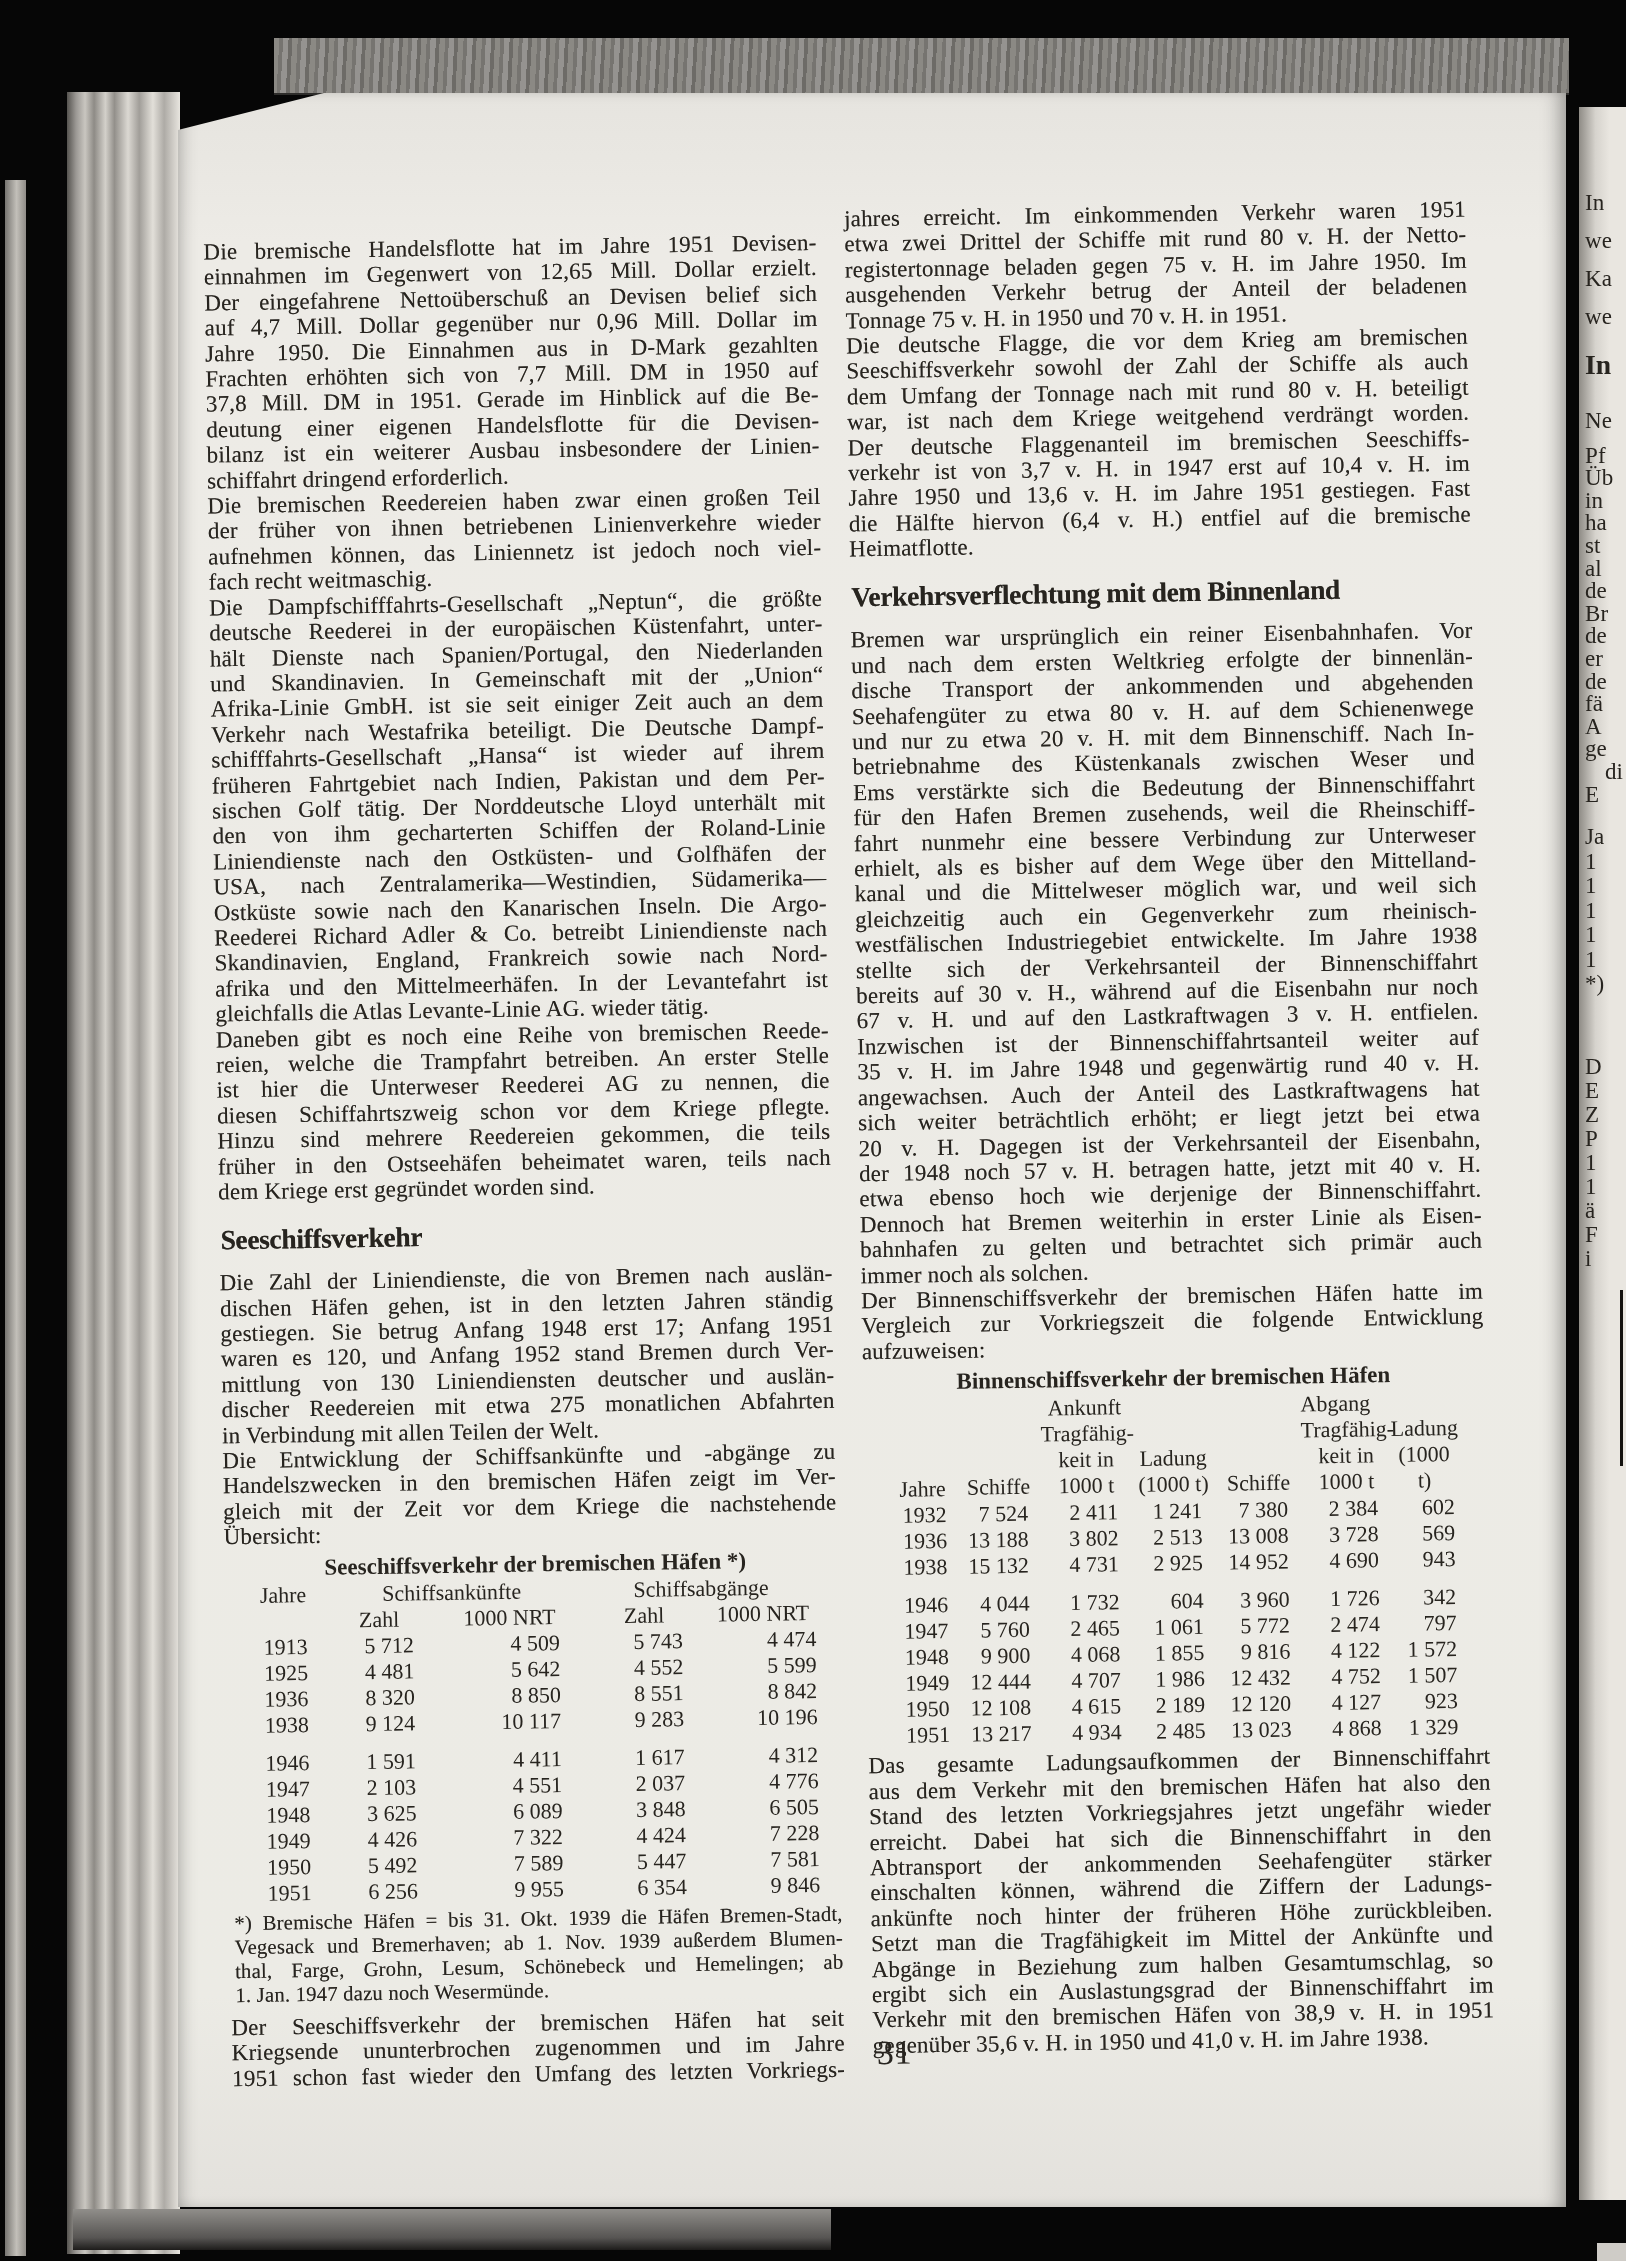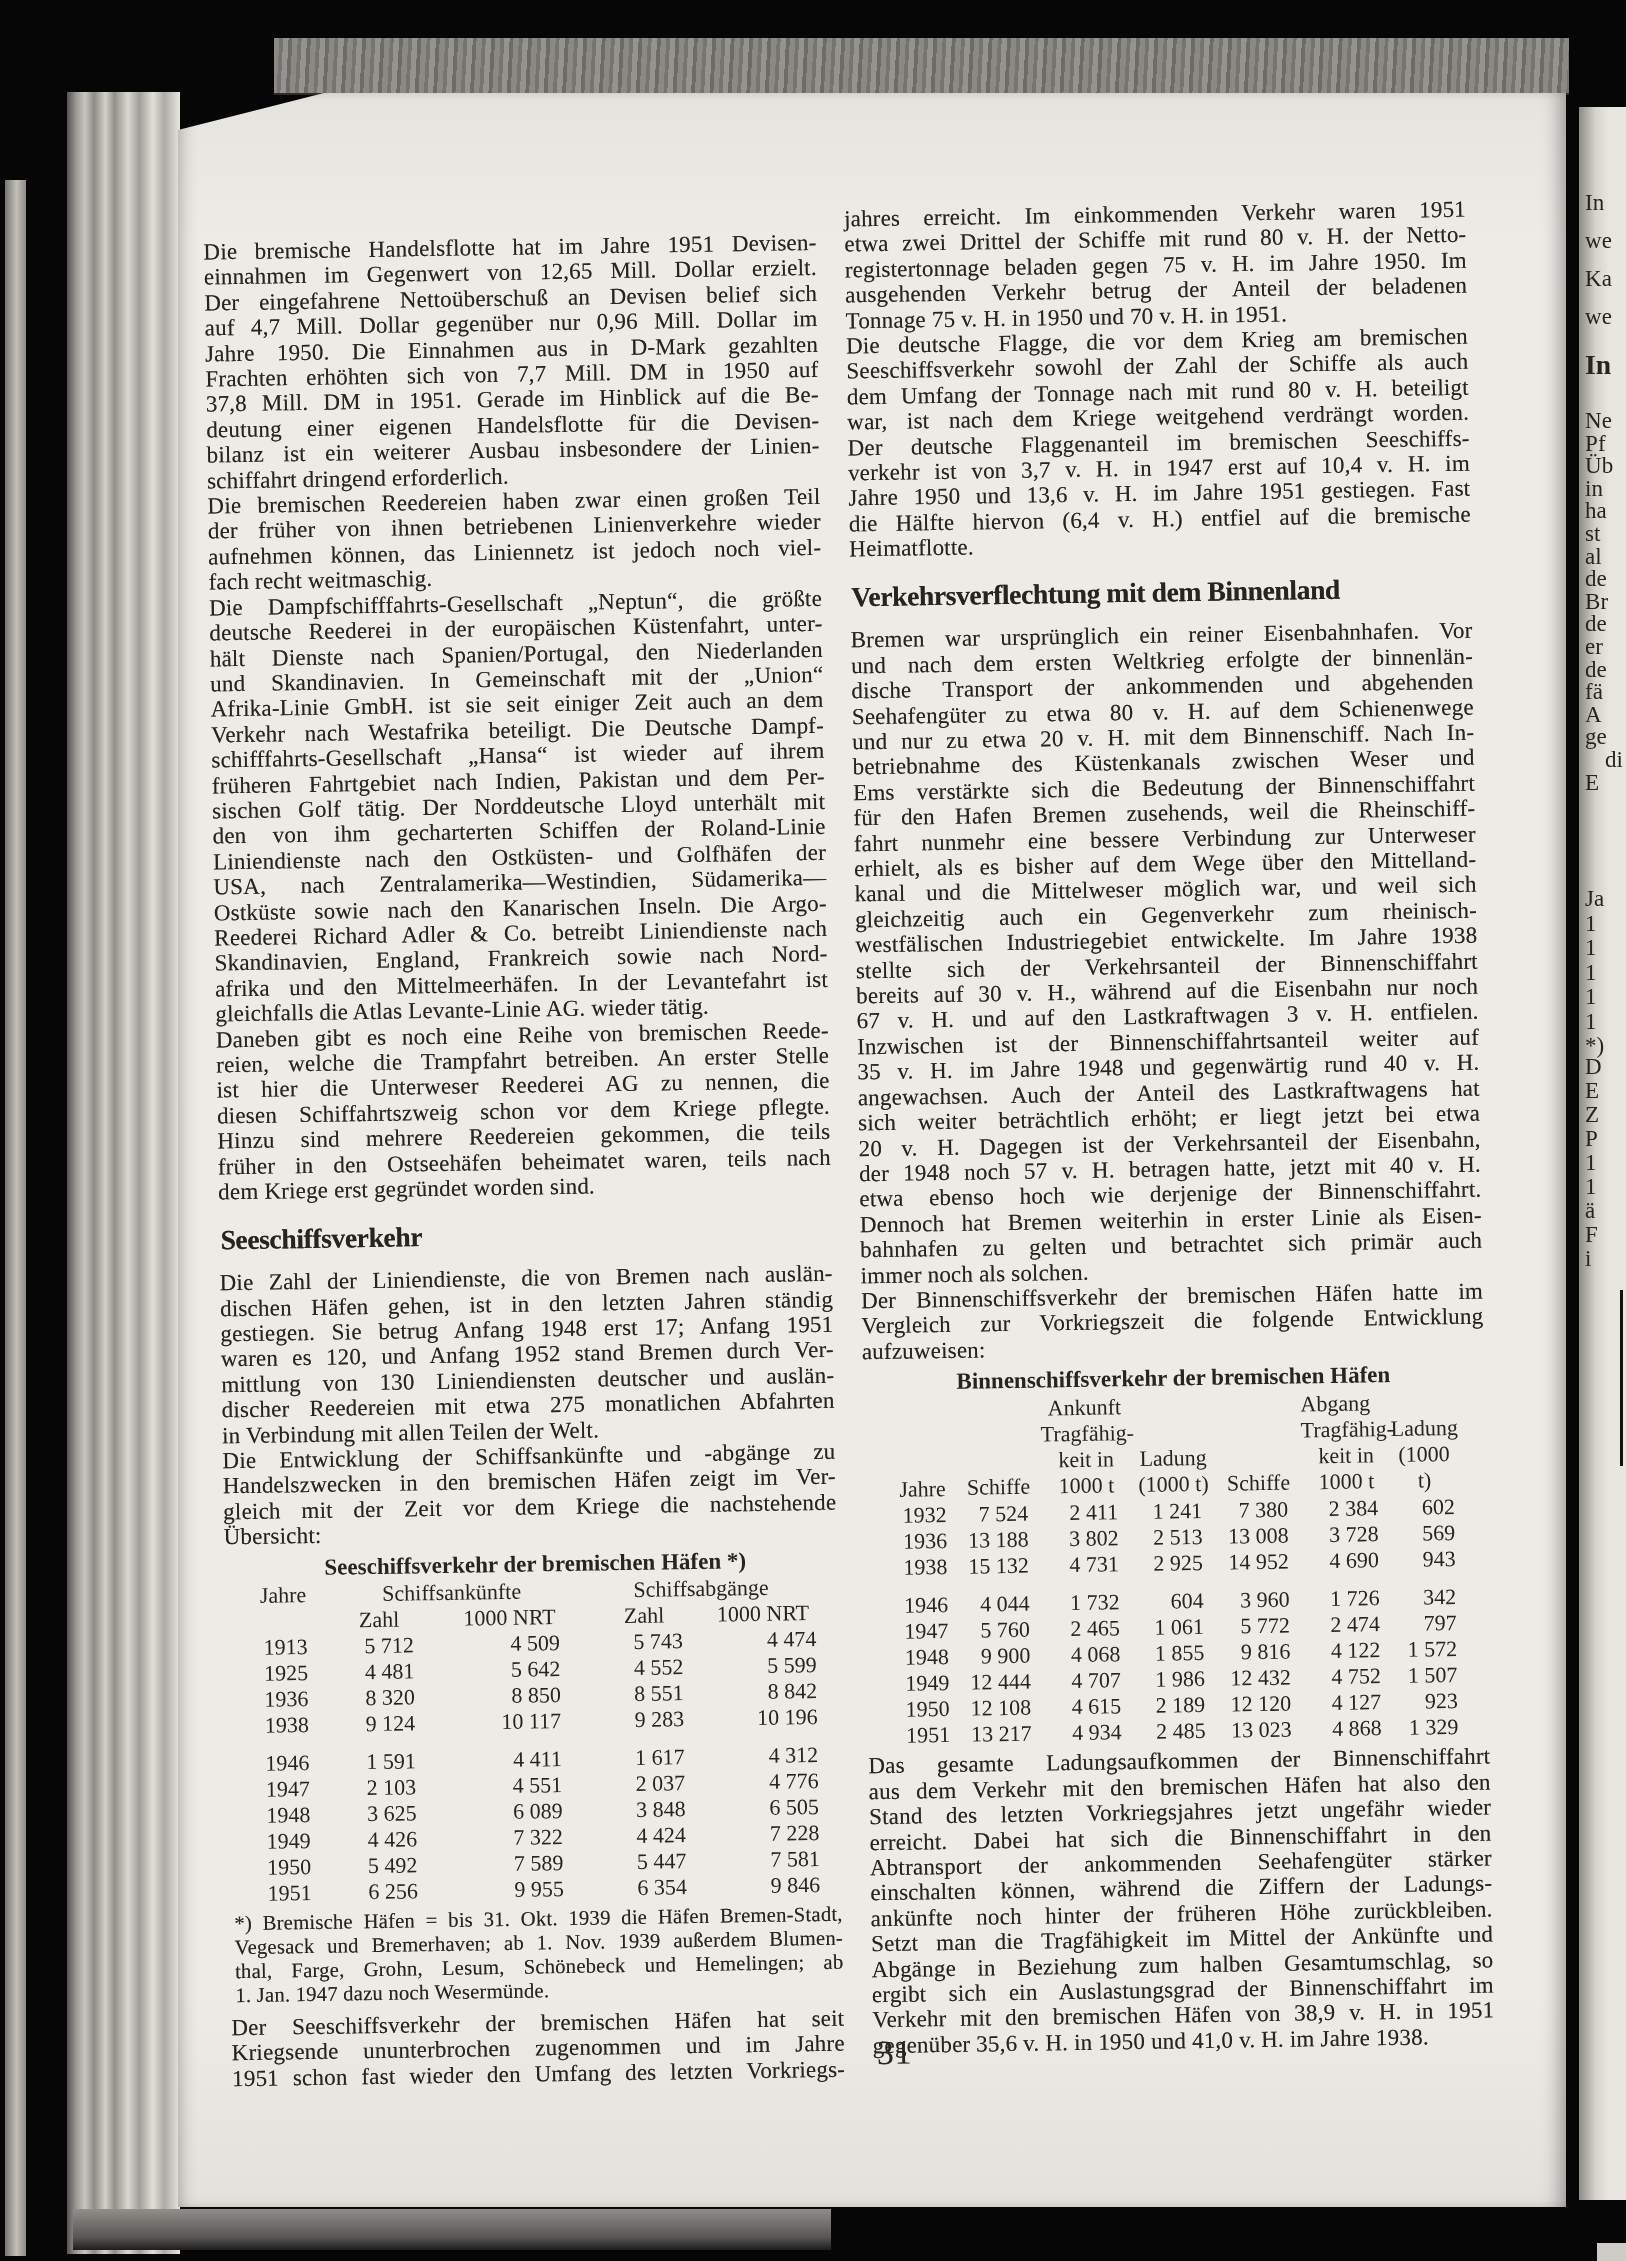--- a/index.html
+++ b/index.html
@@ -380,38 +380,38 @@
     <div class="facing-rule"></div>
   <div class="frag-block" style="top: 77px;">
         <div class="frag" style="line-height: 38px;">In</div>
         <div class="frag" style="line-height: 38px;">we</div>
         <div class="frag" style="line-height: 38px;">Ka</div>
         <div class="frag" style="line-height: 38px;">we</div>
       </div>
       <div class="facing-heading frag-heading" style="top: 242px;">In</div>
       <div class="frag-block" style="top: 303px;">
         <div class="frag" style="line-height: 22.6px;">Ne</div>
-        <div class="frag" style="line-height: 22.6px;">Pf</div>
+        <div class="frag" style="line-height: 22.6px; margin-top: 12px;">Pf</div>
         <div class="frag" style="line-height: 22.6px;">Üb</div>
         <div class="frag" style="line-height: 22.6px;">in</div>
         <div class="frag" style="line-height: 22.6px;">ha</div>
         <div class="frag" style="line-height: 22.6px;">st</div>
         <div class="frag" style="line-height: 22.6px;">al</div>
         <div class="frag" style="line-height: 22.6px;">de</div>
         <div class="frag" style="line-height: 22.6px;">Br</div>
         <div class="frag" style="line-height: 22.6px;">de</div>
         <div class="frag" style="line-height: 22.6px;">er</div>
         <div class="frag" style="line-height: 22.6px;">de</div>
         <div class="frag" style="line-height: 22.6px;">fä</div>
         <div class="frag" style="line-height: 22.6px;">A</div>
         <div class="frag" style="line-height: 22.6px;">ge</div>
         <div class="frag" style="line-height: 22.6px; margin-left: 20px;">di</div>
         <div class="frag" style="line-height: 22.6px;">E</div>
       </div>
-      <div class="frag-block" style="top: 780px;">
+      <div class="frag-block" style="top: 718px;">
         <div class="frag" style="line-height: 24.5px;">Ja</div>
         <div class="frag" style="line-height: 24.5px;">1</div>
         <div class="frag" style="line-height: 24.5px;">1</div>
         <div class="frag" style="line-height: 24.5px;">1</div>
         <div class="frag" style="line-height: 24.5px;">1</div>
         <div class="frag" style="line-height: 24.5px;">1</div>
         <div class="frag" style="line-height: 24.5px;">*)</div>
       </div>
       <div class="frag-block" style="top: 948px;">
         <div class="frag" style="line-height: 24px;">D</div>

